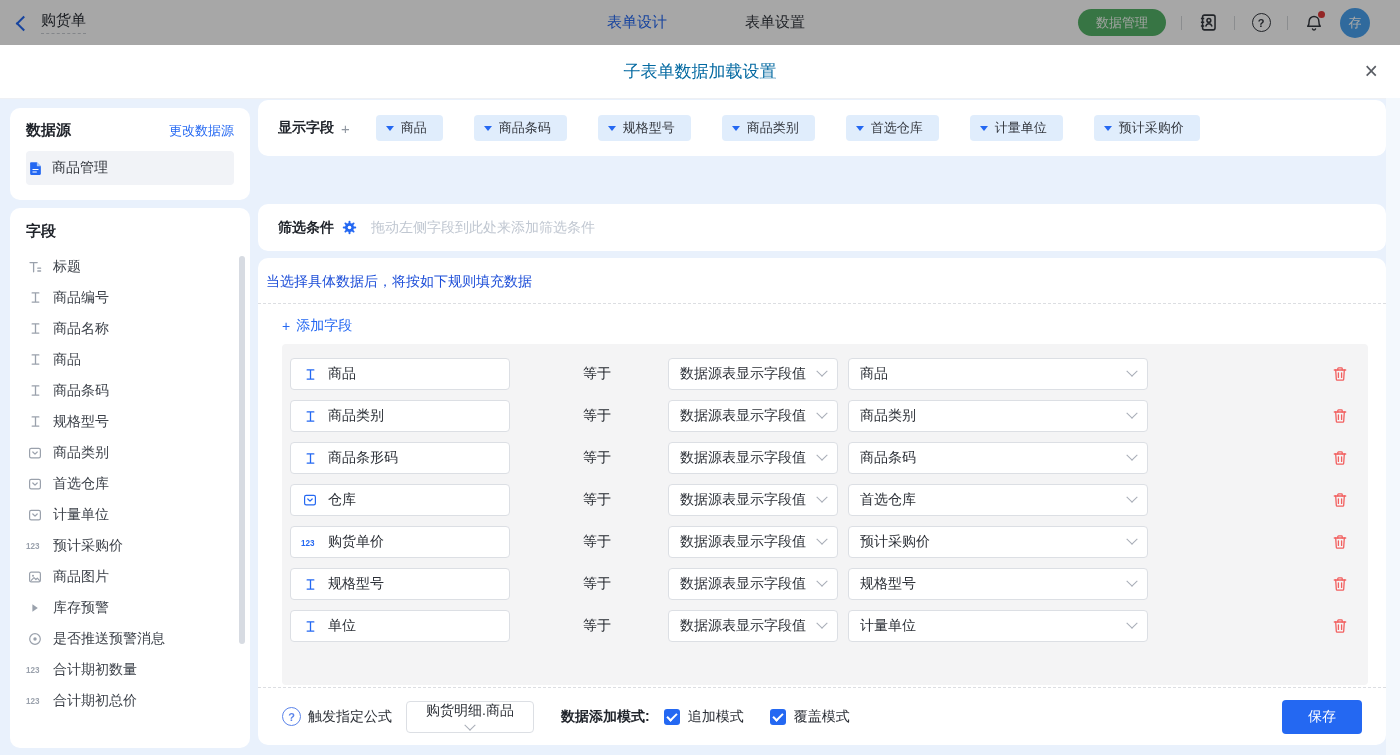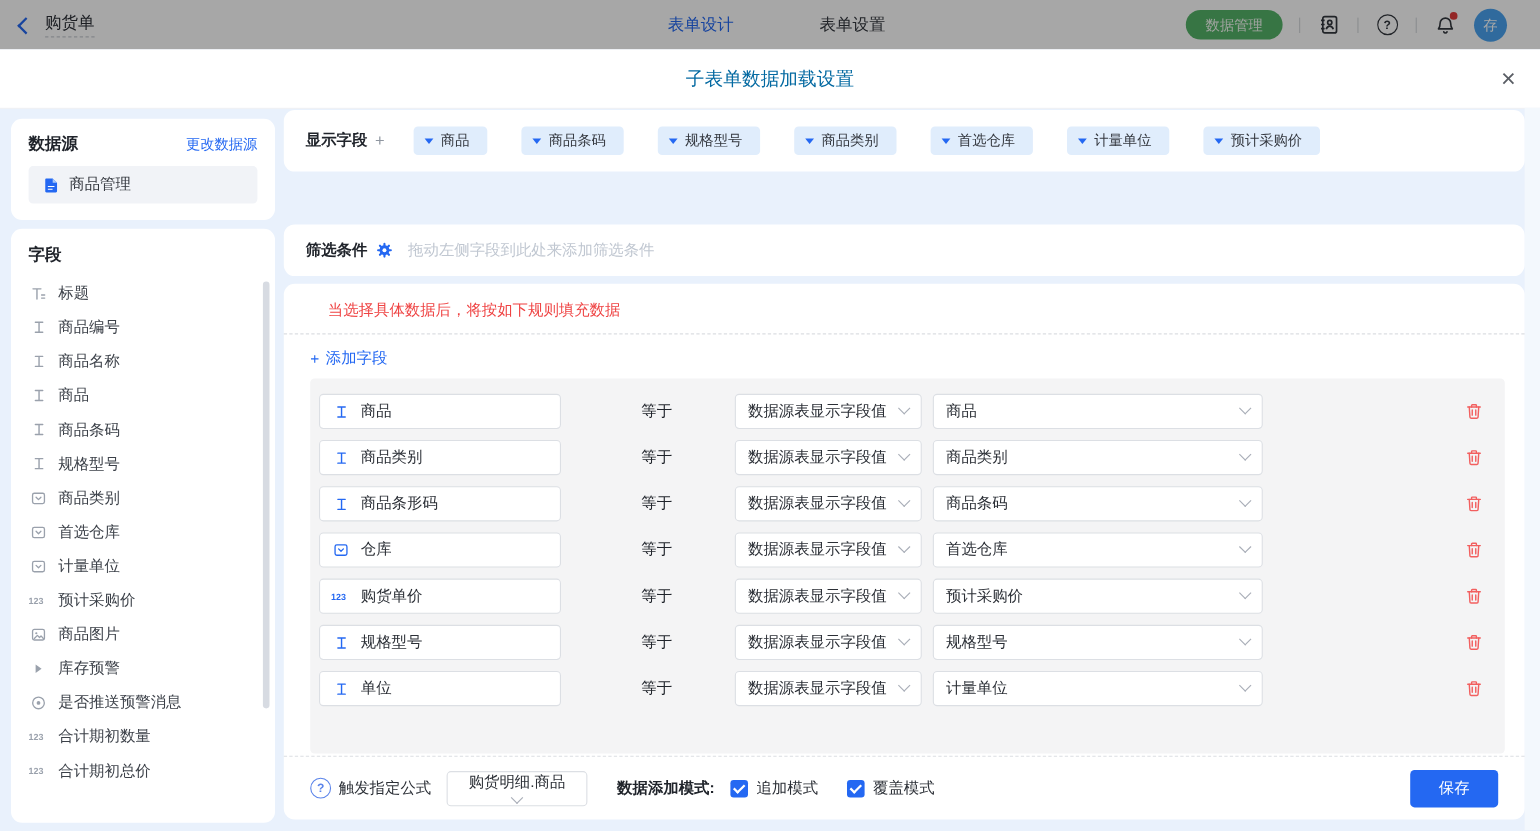--- a/index.html
+++ b/index.html
@@ -31,40 +31,40 @@
   .modal-title{position:absolute;left:0;right:0;top:0;height:53px;display:flex;align-items:center;justify-content:center;font-size:17px;font-weight:500;color:#0369a1;}
   .modal-close{position:absolute;right:22px;top:13px;font-size:23px;line-height:26px;color:#595d64;cursor:pointer;z-index:2;}
   .modal-body{position:absolute;top:53px;left:0;width:1400px;height:657px;}
   .right-gutter{position:absolute;right:0;top:0;bottom:0;width:14px;background:#f3f8fd;}
   .card{position:absolute;background:#fff;border-radius:10px;}
   
   .card-ds{left:10px;top:10px;width:240px;height:92px;padding:13px 16px;box-sizing:border-box;}
   .ds-head{display:flex;justify-content:space-between;align-items:center;}
   .ds-title,.fields-title{font-size:15px;font-weight:700;color:#20242b;}
   .link{color:#2468f2;font-size:13px;cursor:pointer;}
-  .ds-item{margin-top:11px;height:34px;background:#f1f3f7;border-radius:4px;display:flex;align-items:center;gap:8px;padding:0 11px;font-size:14px;color:#33373e;cursor:pointer;}
+  .ds-item{margin-top:11px;height:34px;background:#f1f3f7;border-radius:4px;display:flex;align-items:center;gap:8px;padding:0 0;font-size:14px;color:#33373e;cursor:pointer;}
   .card-fields{left:10px;top:110px;width:240px;height:540px;padding:14px 0 0 16px;box-sizing:border-box;overflow:hidden;}
   .field-list{margin-top:10px;}
   .field-item{height:31px;display:flex;align-items:center;gap:9px;font-size:14px;color:#3c4149;cursor:grab;}
   .ficon{width:18px;display:flex;justify-content:center;align-items:center;color:#9aa1ac;flex:none;}
   .fi-scrollbar{position:absolute;right:5px;top:48px;width:6px;height:388px;border-radius:3px;background:#d7dbe2;}
   
   .card-display{left:258px;top:2px;width:1128px;height:56px;display:flex;align-items:center;padding:0 20px;box-sizing:border-box;}
   .row-label{font-size:14px;font-weight:700;color:#20242b;white-space:nowrap;}
   .plus-gray{color:#8f96a0;font-size:15px;margin-left:7px;}
   .tags{display:flex;align-items:center;gap:31px;margin-left:26px;}
   .tag{height:26px;background:#e0edfc;border-radius:4px;display:flex;align-items:center;gap:7px;padding:0 16px 0 10px;font-size:13px;color:#33373e;cursor:pointer;}
   .tri{width:0;height:0;border-left:4px solid transparent;border-right:4px solid transparent;border-top:5px solid #2468f2;}
   .card-filter{left:258px;top:54px;width:1128px;height:47px;display:flex;align-items:center;padding:0 20px;box-sizing:border-box;}
   .card-screen{left:258px;top:106px;width:1128px;height:47px;display:flex;align-items:center;padding:0 20px;box-sizing:border-box;}
   .placeholder{color:#c0c7d1;font-size:14px;margin-left:14px;}
   .gear{margin-left:8px;display:flex;align-items:center;}
   
   .card-rules{left:258px;top:160px;width:1128px;height:487px;box-sizing:border-box;}
-  .rules-hint{padding:15px 40px 12px;color:#ef4444;font-size:14px;}
+  .rules-hint{padding:15px 8px 12px;color:#1d4ed8;font-size:14px;}
   .dash{border-top:1px dashed #dcdee2;}
   .add-field{display:flex;align-items:center;gap:6px;color:#2468f2;font-size:14px;margin:13px 24px 9px;cursor:pointer;width:max-content;}
   .rules-panel{margin:0 18px 0 24px;height:341px;background:#f4f4f5;border-radius:4px;padding:14px 0 0 8px;box-sizing:border-box;}
   .rule-row{display:flex;align-items:center;height:32px;margin-bottom:10px;}
   .field-box{width:220px;height:32px;background:#fff;border:1px solid #dcdfe4;border-radius:4px;box-sizing:border-box;display:flex;align-items:center;gap:9px;padding:0 10px;font-size:14px;color:#2b2f36;}
   .field-box .ficon{color:#2468f2;}
   .op{margin-left:73px;width:30px;font-size:14px;color:#20242b;}
   .select{height:32px;background:#fff;border:1px solid #dcdfe4;border-radius:4px;box-sizing:border-box;display:flex;align-items:center;justify-content:space-between;padding:0 11px;font-size:14px;color:#2b2f36;cursor:pointer;}
   .sel-source{width:170px;margin-left:55px;}
   .sel-value{width:300px;margin-left:10px;}

